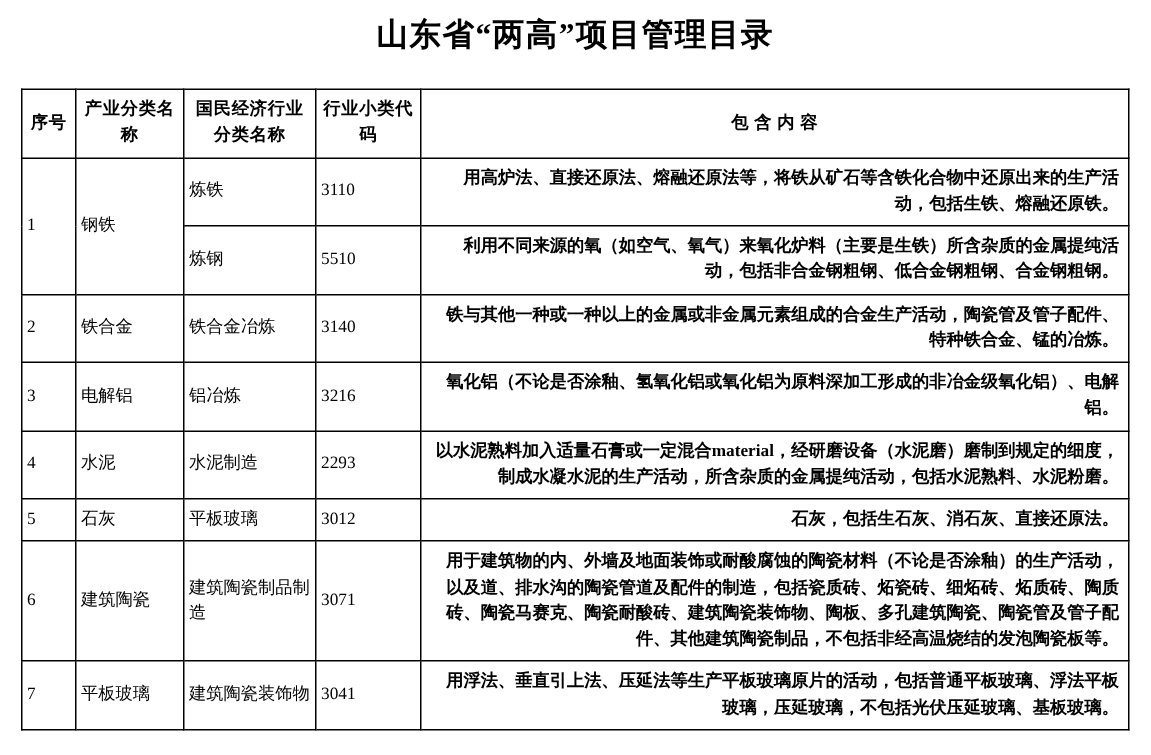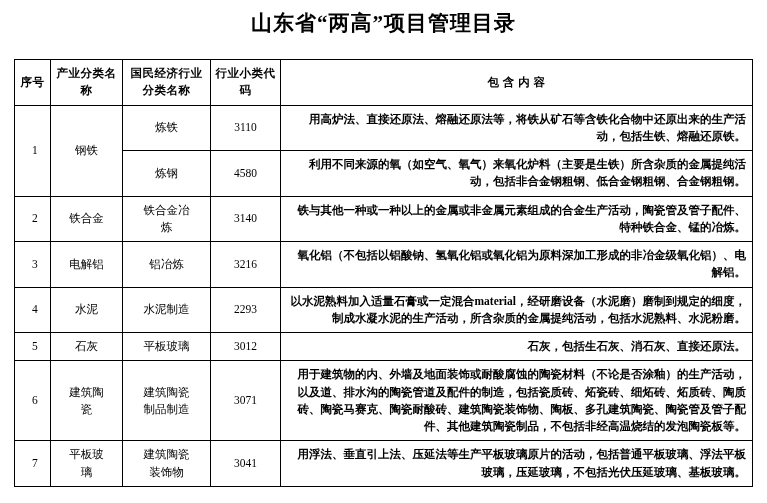--- a/index.html
+++ b/index.html
@@ -45,23 +45,22 @@
     text-align: center;
     vertical-align: middle;
     font-weight: bold;
     padding: 5px 2px;
     letter-spacing: 0.5px;
   }
   th.h-content {
     letter-spacing: 4px;
   }
   td.c-center {
-    text-align: center;
     vertical-align: middle;
-    padding: 4px 17px;
+    padding: 4px 3px;
   }
   td.c-body {
     text-align: right;
     vertical-align: middle;
     padding: 5px 6px;
     line-height: 1.55;
     font-weight: bold;
   }
   .col-no    { width: 36px; }
   .col-cat   { width: 72px; }
@@ -96,36 +95,36 @@
     <tbody>
       <tr>
         <td class="c-center" rowspan="2">1</td>
         <td class="c-center" rowspan="2">钢铁</td>
         <td class="c-center">炼铁</td>
         <td class="c-center">3110</td>
         <td class="c-body">用高炉法、直接还原法、熔融还原法等，将铁从矿石等含铁化合物中还原出来的生产活动，包括生铁、熔融还原铁。</td>
       </tr>
       <tr>
         <td class="c-center">炼钢</td>
-        <td class="c-center">4580</td>
+        <td class="c-center">5510</td>
         <td class="c-body">利用不同来源的氧（如空气、氧气）来氧化炉料（主要是生铁）所含杂质的金属提纯活动，包括非合金钢粗钢、低合金钢粗钢、合金钢粗钢。</td>
       </tr>
       <tr>
         <td class="c-center">2</td>
         <td class="c-center">铁合金</td>
         <td class="c-center">铁合金冶炼</td>
         <td class="c-center">3140</td>
         <td class="c-body">铁与其他一种或一种以上的金属或非金属元素组成的合金生产活动，陶瓷管及管子配件、特种铁合金、锰的冶炼。</td>
       </tr>
       <tr>
         <td class="c-center">3</td>
         <td class="c-center">电解铝</td>
         <td class="c-center">铝冶炼</td>
         <td class="c-center">3216</td>
-        <td class="c-body">氧化铝（不包括以铝酸钠、氢氧化铝或氧化铝为原料深加工形成的非冶金级氧化铝）、电解铝。</td>
+        <td class="c-body">氧化铝（不论是否涂釉、氢氧化铝或氧化铝为原料深加工形成的非冶金级氧化铝）、电解铝。</td>
       </tr>
       <tr>
         <td class="c-center">4</td>
         <td class="c-center">水泥</td>
         <td class="c-center">水泥制造</td>
         <td class="c-center">2293</td>
         <td class="c-body">以水泥熟料加入适量石膏或一定混合material，经研磨设备（水泥磨）磨制到规定的细度，制成水凝水泥的生产活动，所含杂质的金属提纯活动，包括水泥熟料、水泥粉磨。</td>
       </tr>
       <tr>
         <td class="c-center">5</td>

